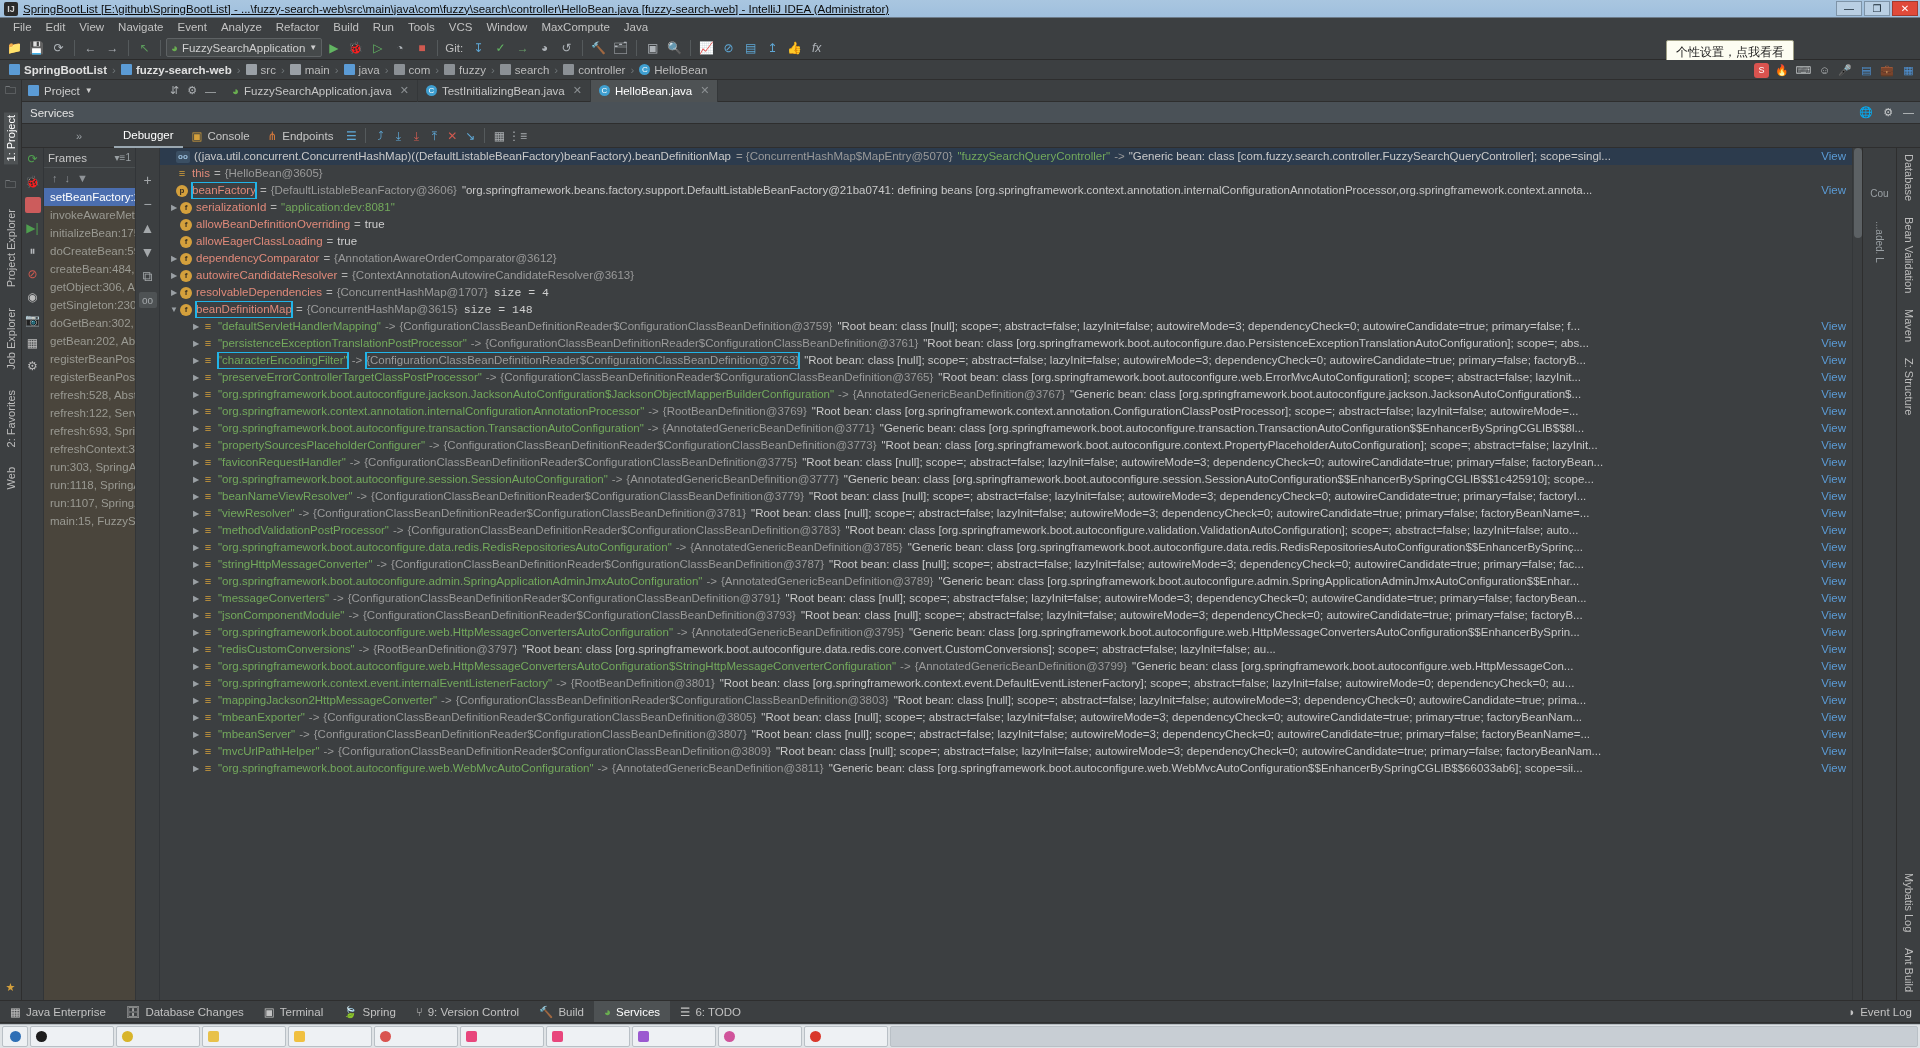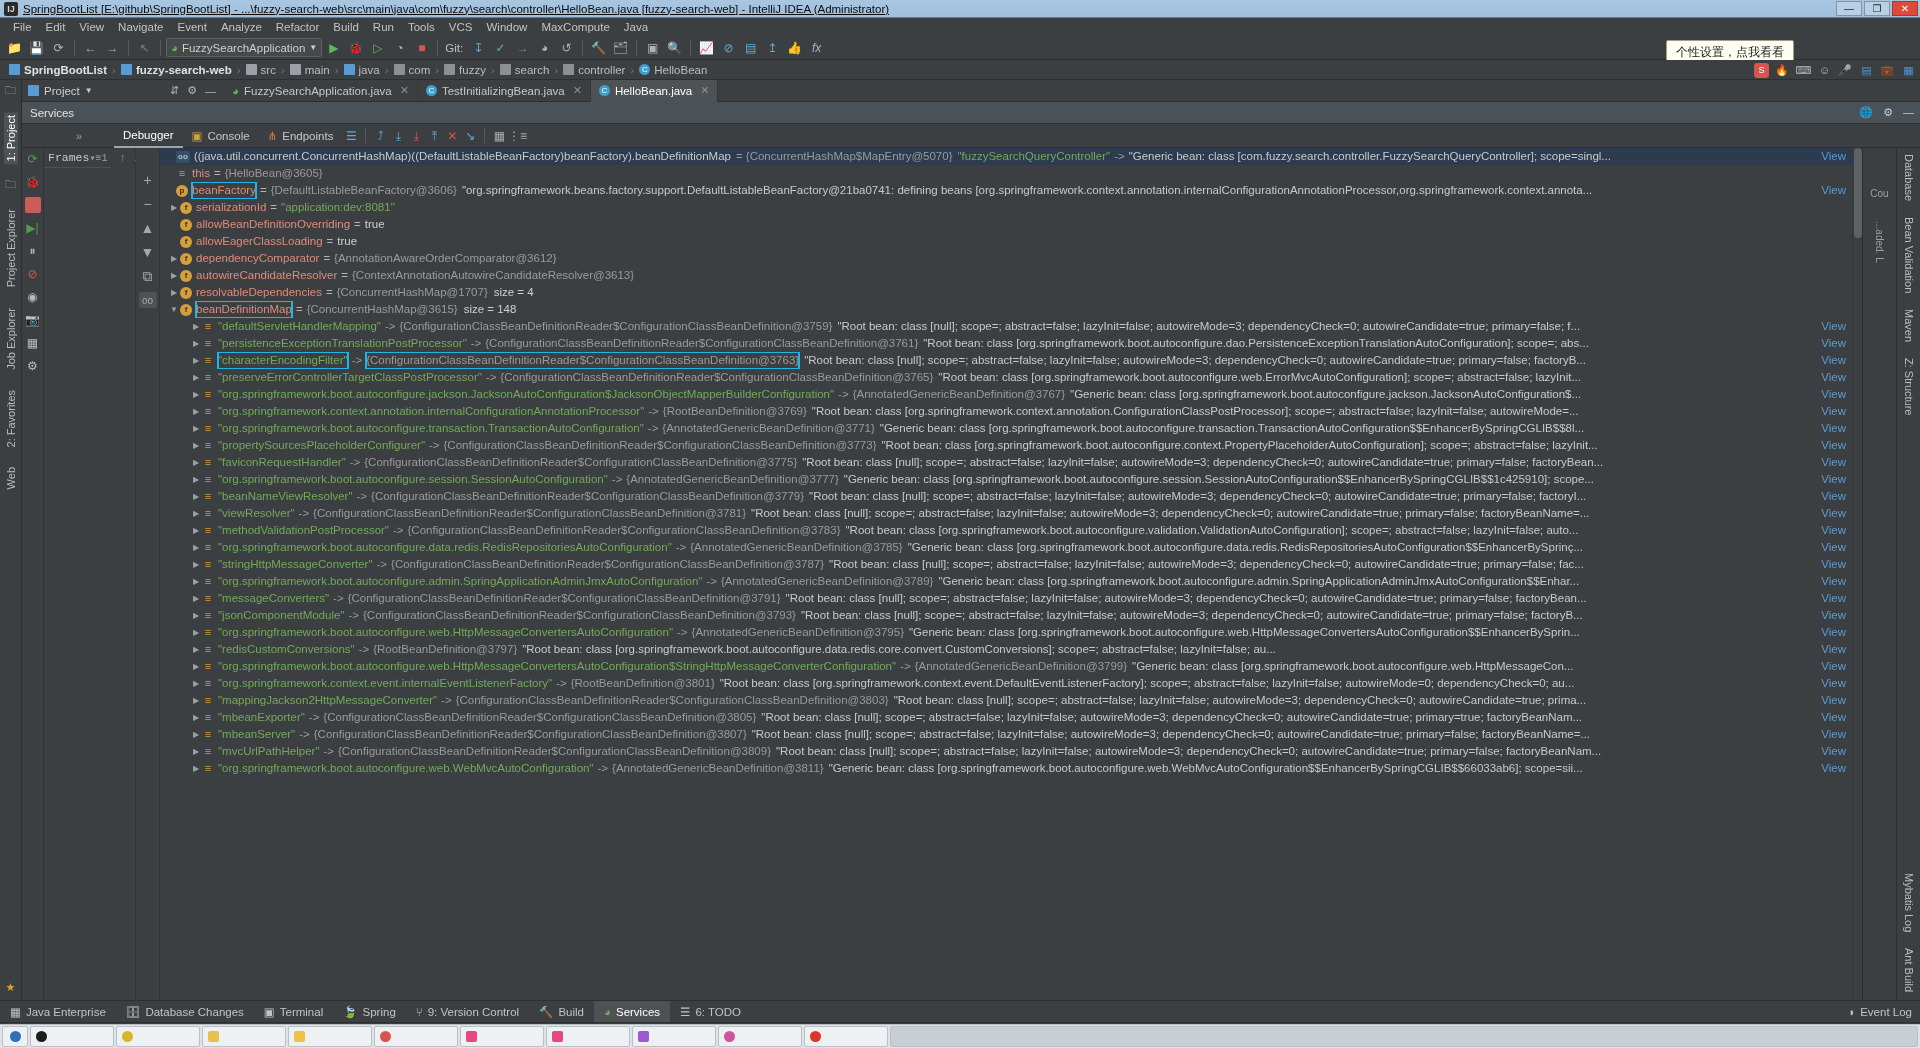--- a/index.html
+++ b/index.html
@@ -99,21 +99,21 @@
 
   
   #dbgbody{flex:1;display:flex;min-height:0;background:#3c3f41;}
   .sidebtns{width:22px;background:#3c3f41;display:flex;flex-direction:column;align-items:center;
     padding-top:3px;gap:7px;border-right:1px solid #323538;}
   .sbtn{width:16px;height:16px;display:flex;align-items:center;justify-content:center;font-size:12px;}
   .sbtn.green{color:#4f9e4f;}
   .sbtn.red{background:#cc5c5c;border-radius:2px;}
 
   
-  #framescol{width:92px;background:#3c3f41;display:flex;flex-direction:row;border-right:1px solid #323538;font-family:Liberation Mono, monospace;}
+  #framescol{width:92px;background:#3c3f41;display:flex;flex-direction:column;border-right:1px solid #323538;}
   #frameshdr{height:20px;display:flex;align-items:center;justify-content:space-between;padding:0 4px;
     font-size:11.5px;color:#c8c8c8;border-bottom:1px solid #4b5052;}
   #framestools{height:20px;display:flex;align-items:center;gap:7px;padding-left:8px;color:#8f9397;font-size:11px;}
   #frameslist{flex:1;overflow:hidden;background:#4a453c;}
   .frow{height:18px;line-height:18px;padding-left:6px;font-size:11.5px;color:#9a9a93;
     white-space:nowrap;overflow:hidden;}
   .frow.sel{background:#4b6eaf;color:#ffffff;}
 
   
   #varbtns{width:24px;background:#3c3f41;display:flex;flex-direction:column;align-items:center;
@@ -134,21 +134,21 @@
     display:flex;align-items:center;justify-content:center;font-size:8px;font-weight:bold;color:#3a3022;}
   .badge.p{background:#d4a03c;}
   .badge.f{background:#d4a03c;}
   .badge.oo{background:#3b4f63;border-radius:2px;width:14px;color:#9ec2e0;font-size:8px;}
   .badge.list{background:transparent;color:#d4a03c;font-size:11px;width:12px;}
   .nm{color:#e08a7a;margin-right:4px;}
   .eq{color:#b4b4b4;margin-right:4px;}
   .obj{color:#9a9a9a;}
   .str{color:#73a95c;}
   .bool{color:#cfcfcf;}
-  .sz{color:#cfcfcf;margin-left:6px;}
+  .sz{color:#cfcfcf;margin-left:6px;font-family:Liberation Mono, monospace;}
   .grey{color:#9a9a9a;}
   .white{color:#c9c9c9;}
   .keystr{color:#73a95c;}
   .hl{outline:2px solid #21b4e8;outline-offset:-1px;}
   .viewlink{color:#5b9bd5;margin-left:auto;padding-right:6px;flex:none;}
   .indent1{padding-left:8px;}
 
   
   #varscroll{width:10px;background:#3c3f41;border-left:1px solid #343739;position:relative;}
   #varscroll .thumb{position:absolute;top:0;left:1px;width:8px;height:90px;background:#5c6164;border-radius:4px;}

